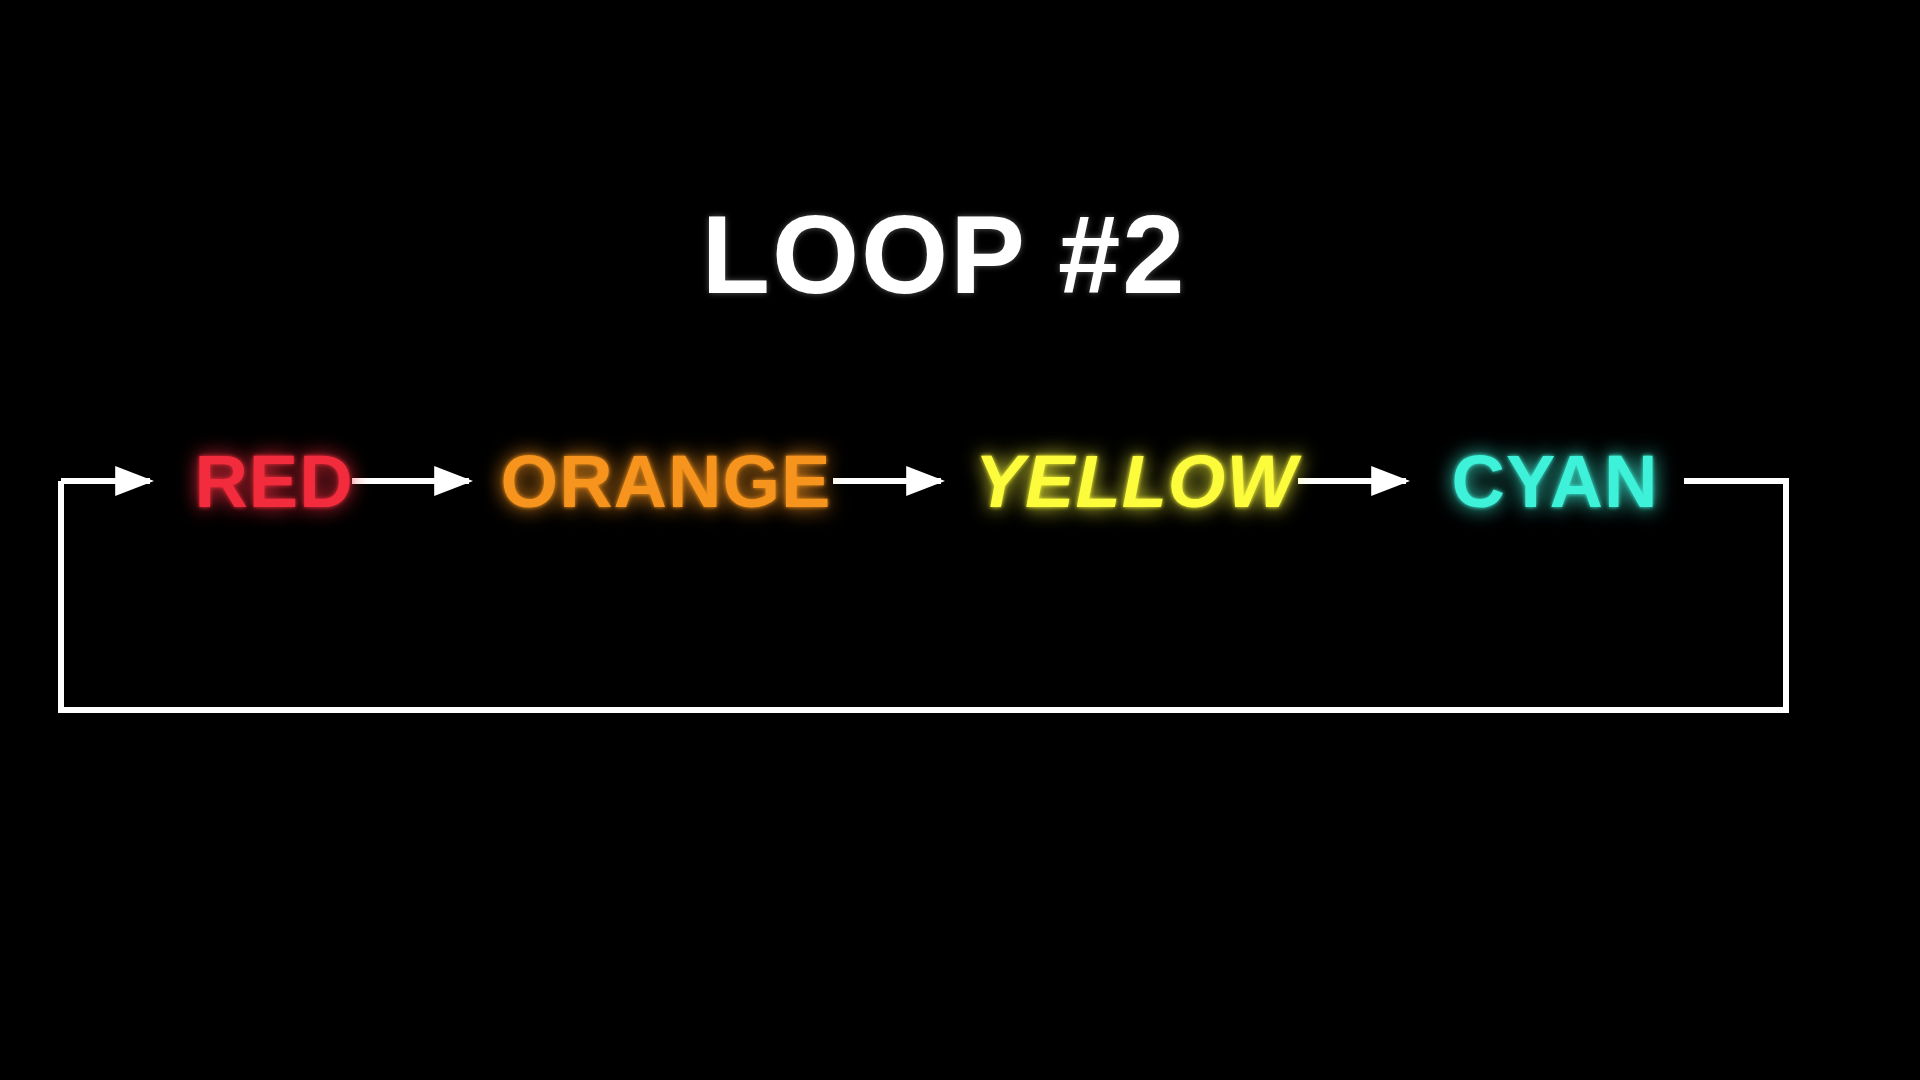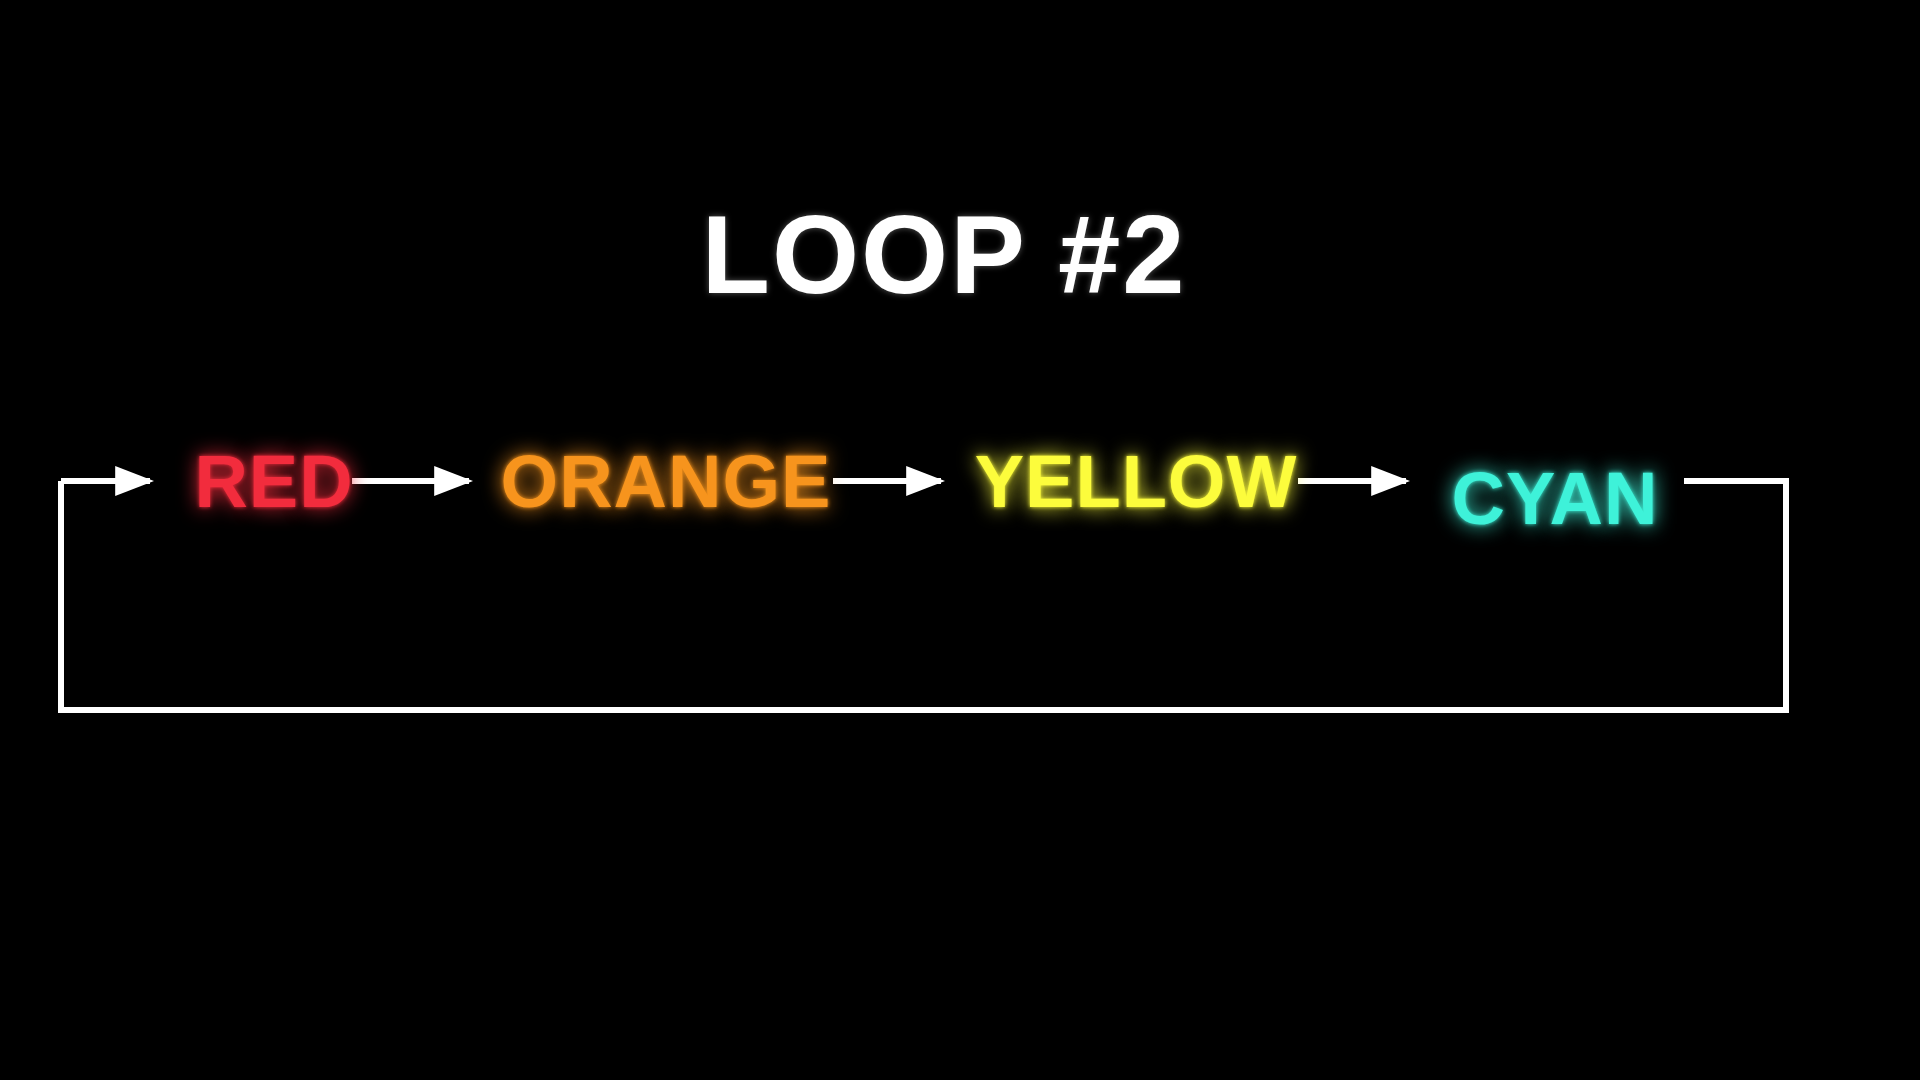--- a/index.html
+++ b/index.html
@@ -48,21 +48,21 @@
     top: 481px;
     transform: translate(-50%, -50%);
     font-size: 74px;
     font-weight: 700;
     letter-spacing: 1px;
     white-space: nowrap;
     text-shadow: 0 0 20px currentColor, 0 0 4px currentColor;
   }
   .node-red    { left: 274px;  }
   .node-orange { left: 666px;  }
-  .node-yellow { left: 1136px; }
+  .node-yellow { left: 1136px; font-style: italic; }
   .node-cyan   { left: 1555px; }
 </style>
 </head>
 <body>
 
 <div class="stage">
 
   <h1 class="title">LOOP #2</h1>
 
   <svg class="loop-svg" width="1920" height="1080" viewBox="0 0 1920 1080" xmlns="http://www.w3.org/2000/svg">
@@ -82,15 +82,15 @@
 
     <path class="conn" d="M 1684 481 H 1786 V 710 H 61 V 481" style="stroke: rgb(255, 255, 255);"></path>
   </svg>
 
   <div class="node node-orange" style="color: rgb(247, 148, 29);">ORANGE</div>
 
   <div class="node node-red" style="color: rgb(242, 44, 61);">RED</div>
 
   <div class="node node-yellow" style="color: rgb(252, 252, 60);">YELLOW</div>
 
-  <div class="node node-cyan" style="color: rgb(62, 242, 217); margin-top: 17px;">CYAN</div>
+  <div class="node node-cyan" style="color: rgb(62, 242, 217);">CYAN</div>
 
 </div>
 
 </body></html>

